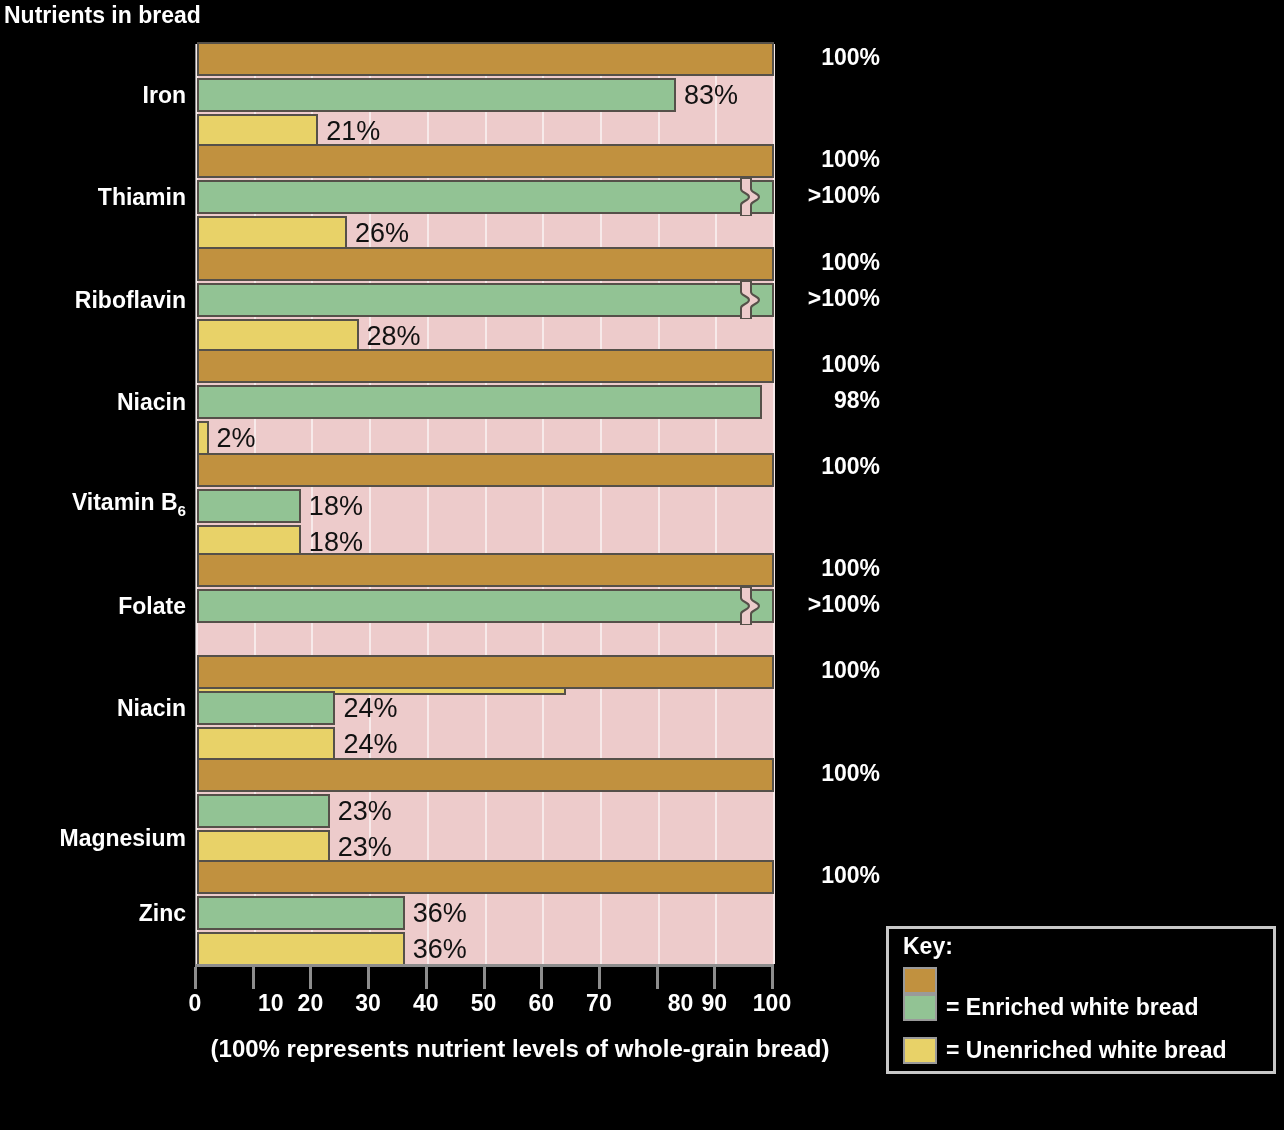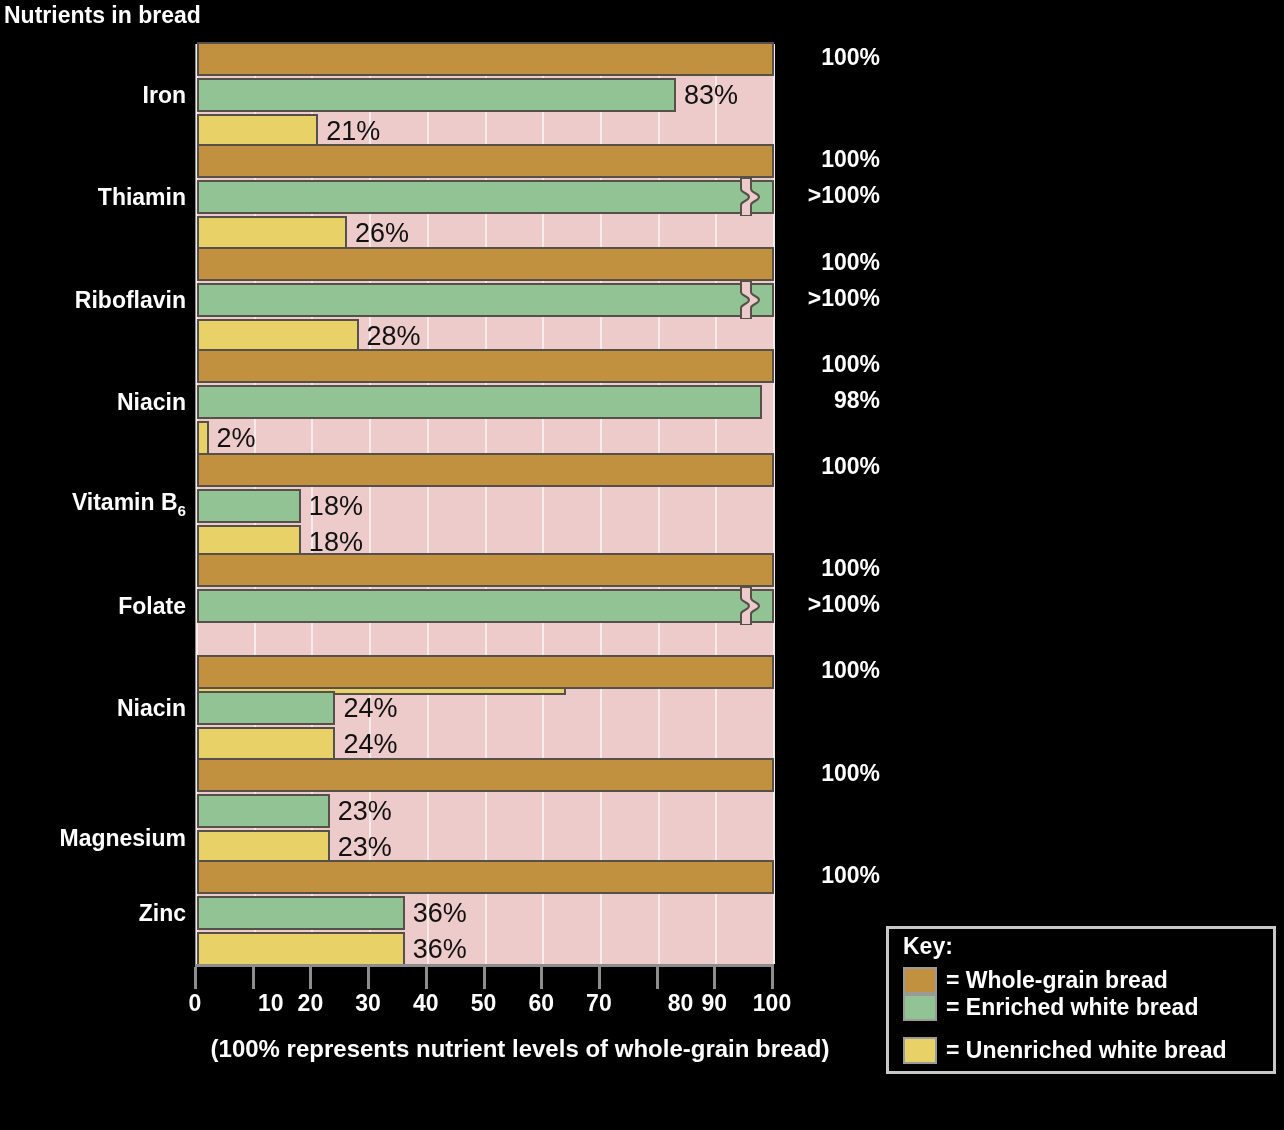--- a/index.html
+++ b/index.html
@@ -461,21 +461,20 @@
 
 <div id="x-title">
   <span class="line2">(100% represents nutrient levels of whole-grain bread)</span>
 </div>
 
 <div id="legend">
   <div id="legend-title">Key:</div>
   <div id="legend-rows">
       <div class="legend-row" style="top: 36px;">
         <div class="legend-swatch c-whole"></div>
-        <div class="legend-text">= Whole-grain bread</div>
       </div>
       <div class="legend-row" style="top: 63px; align-items: center;">
         <div class="legend-swatch c-enrich"></div>
         <div class="legend-text">= Enriched white bread</div>
       </div>
       <div class="legend-row" style="top: 106px;">
         <div class="legend-swatch c-unenrich"></div>
         <div class="legend-text">= Unenriched white bread</div>
       </div>
     </div>

